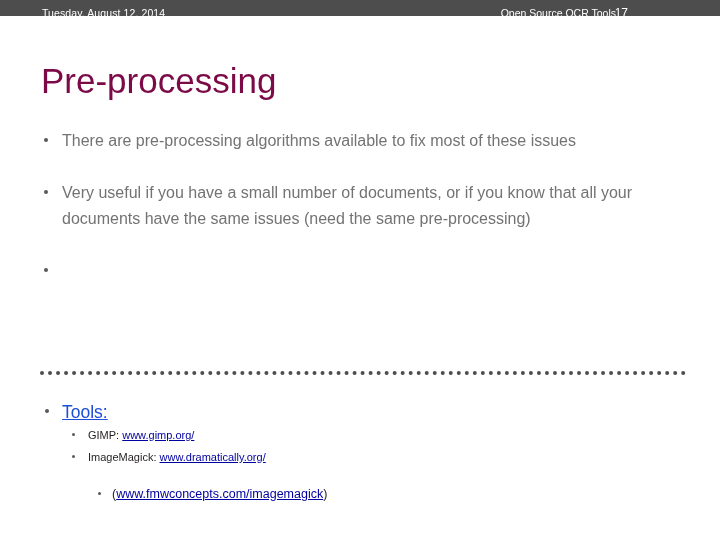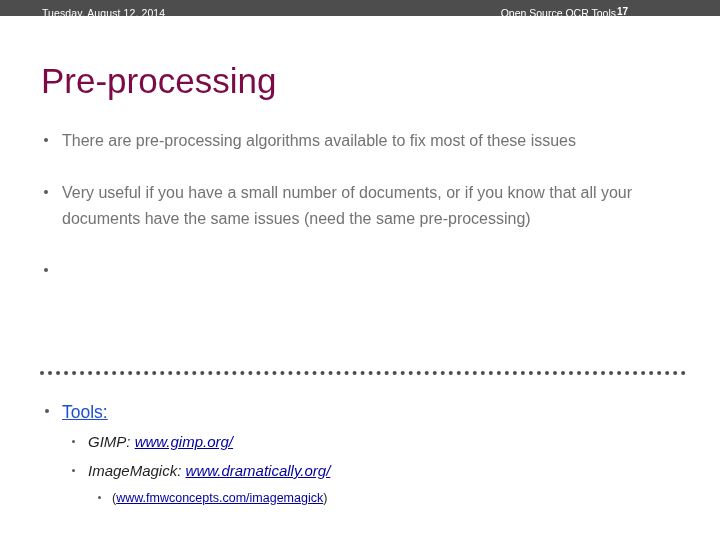--- a/index.html
+++ b/index.html
@@ -46,22 +46,22 @@
     right: 104px;
     top: 7px;
     font-size: 10.5px;
     color: #ffffff;
     white-space: nowrap;
   }
   .header-page {
     position: absolute;
     right: 92px;
     top: 6px;
-    font-size: 10px;
-    font-weight: bold;
+    font-size: 12px;
+    font-weight: normal;
     color: #ffffff;
     white-space: nowrap;
   }
 
   
   .slide-title {
     position: absolute;
     left: 41px;
     top: 60px;
     font-size: 35px;
@@ -134,43 +134,41 @@
     width: 4px;
     height: 4px;
     border-radius: 50%;
     background: #595959;
   }
   .u { text-decoration: underline; }
 
   .t2 {
     position: relative;
     padding-left: 48px;
-    font-size: 15px;
+    font-size: 11px;
     line-height: 22px;
     color: #231f20;
-    margin-top: 7px;
-    font-style: italic;
   }
   .t2 > .bullet {
     position: absolute;
     left: 32px;
     top: 9px;
     width: 3px;
     height: 3px;
     border-radius: 50%;
     background: #595959;
   }
 
   .t3 {
     position: relative;
     padding-left: 72px;
     font-size: 12.5px;
     line-height: 20px;
     color: #231f20;
-    margin-top: 6px;
+    margin-top: 16px;
   }
   .t3 > .bullet {
     position: absolute;
     left: 58px;
     top: 8px;
     width: 3px;
     height: 3px;
     border-radius: 50%;
     background: #595959;
   }

